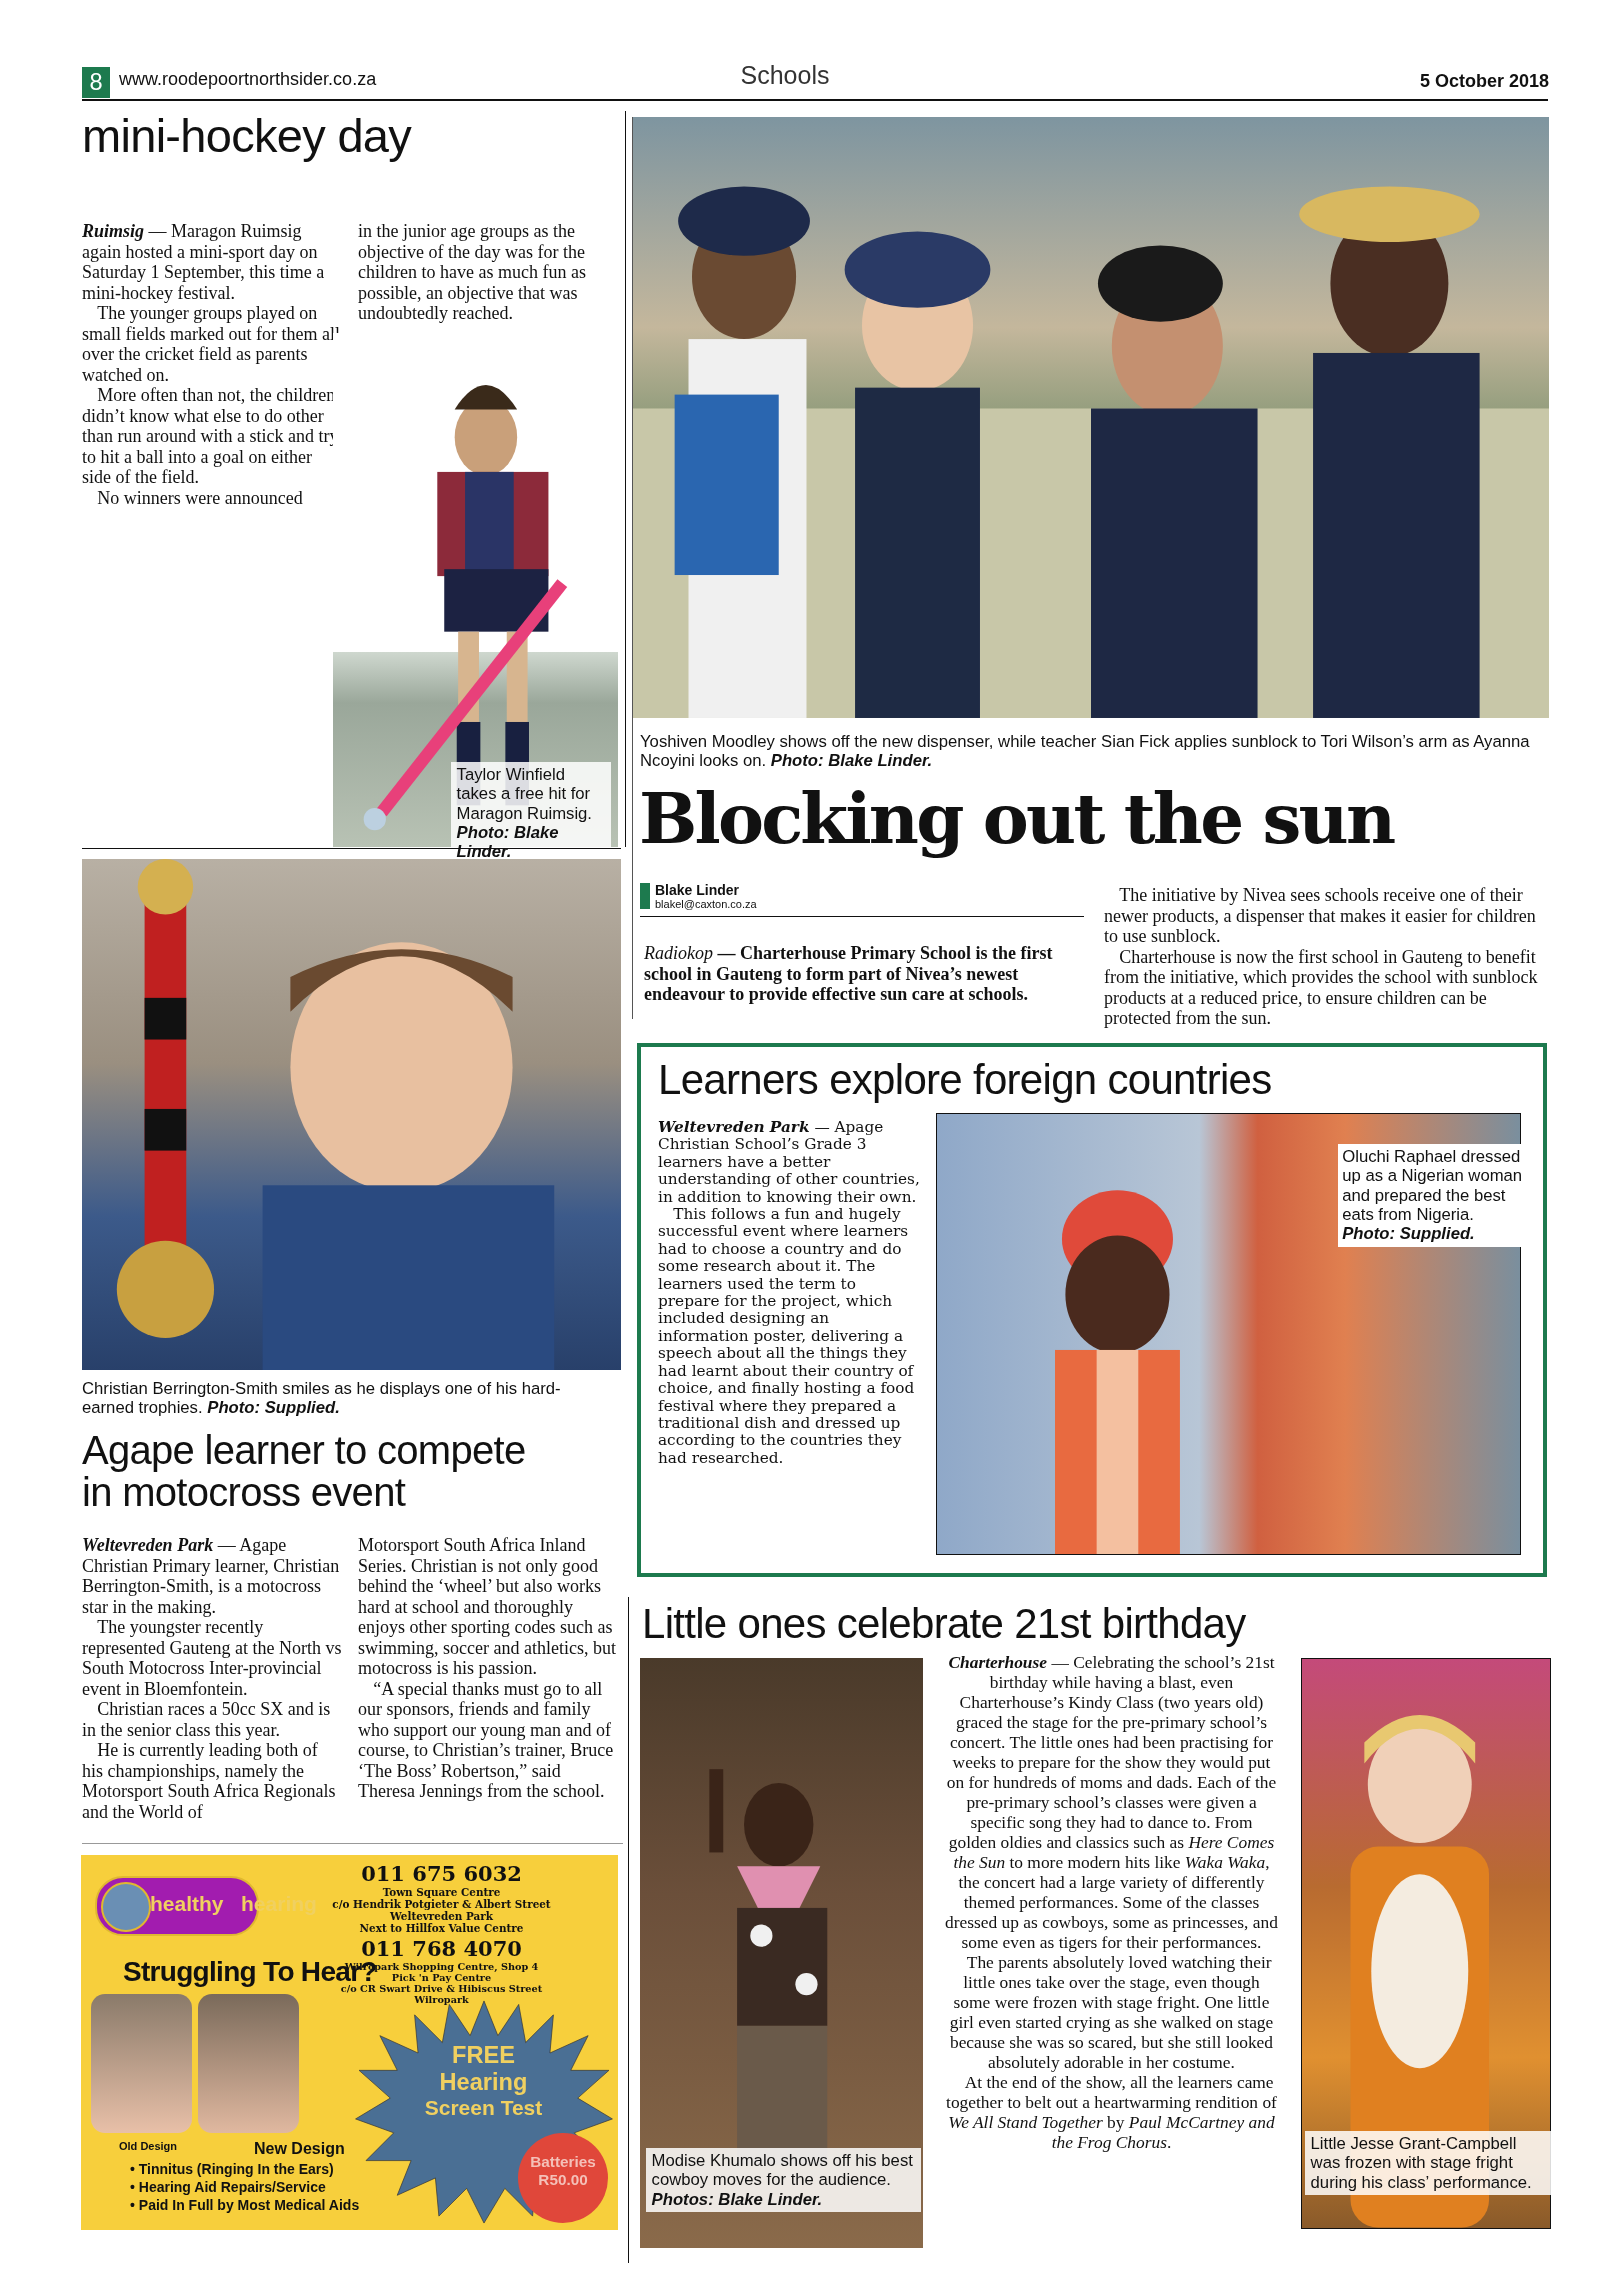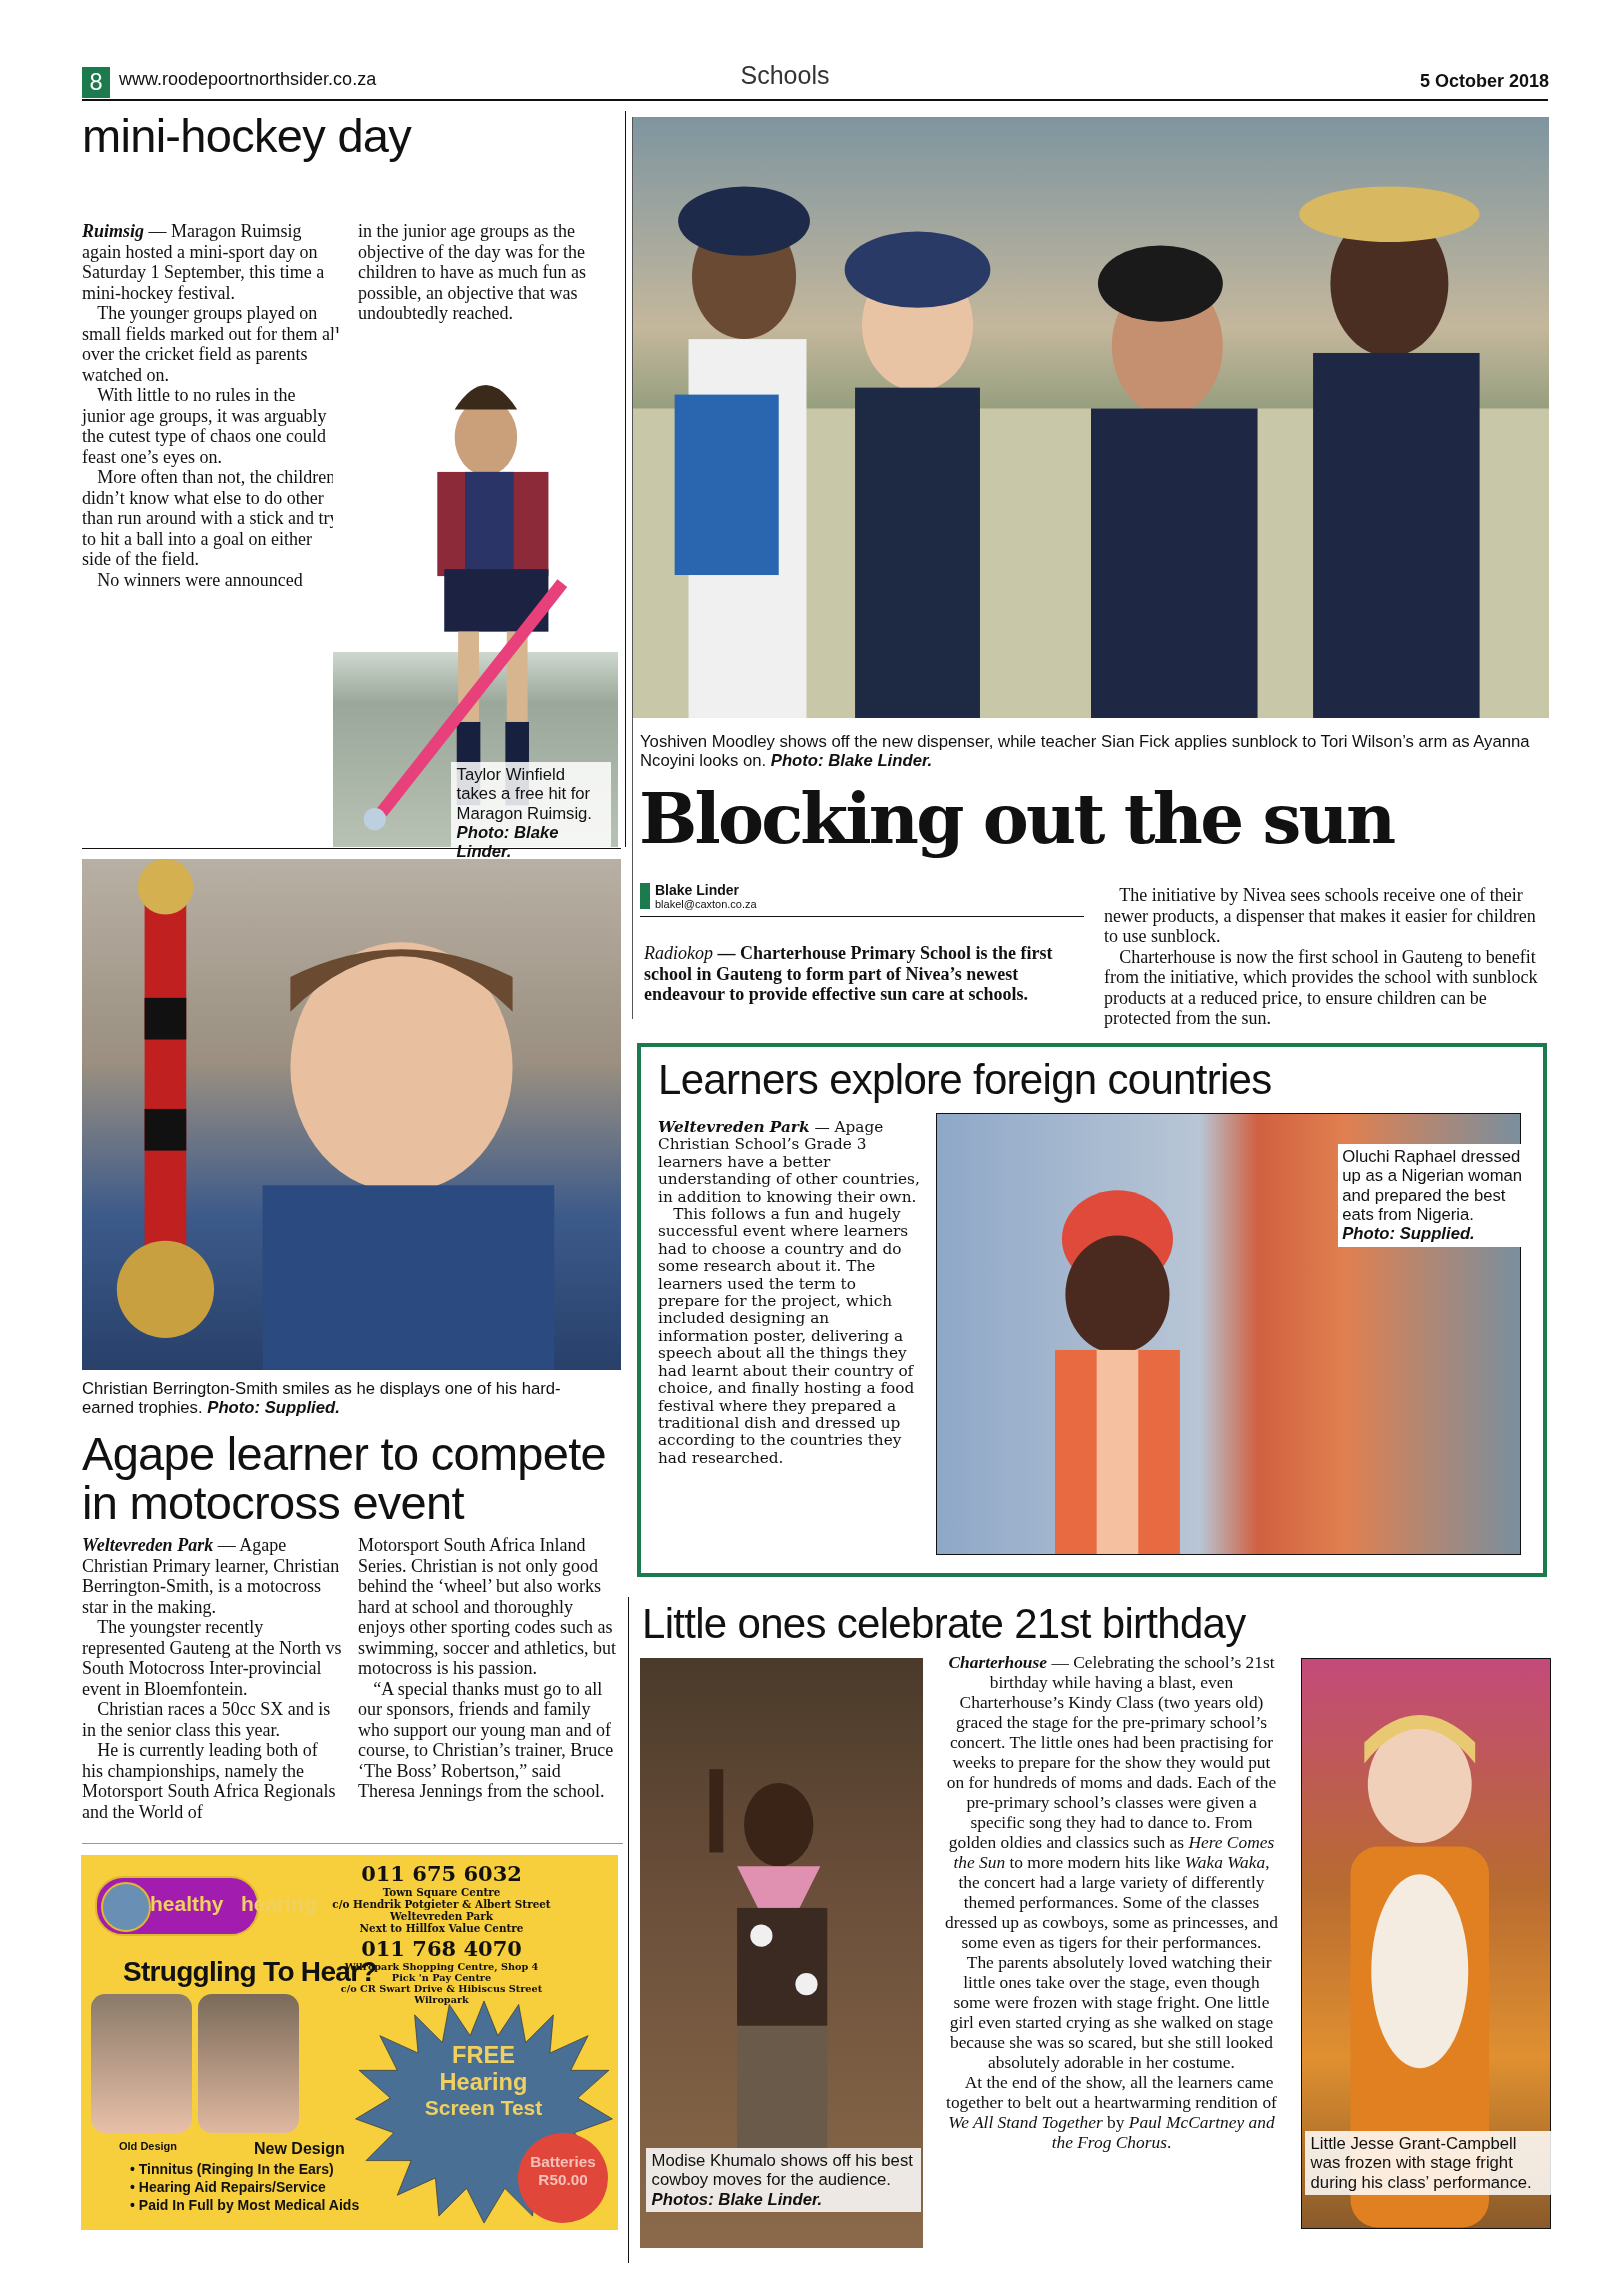--- a/index.html
+++ b/index.html
@@ -38,21 +38,20 @@
 <div class="abs section sans">Schools</div>
 <div class="abs date sans">5 October 2018</div>
 <div class="abs rule"></div>
 
 <div class="abs head" style="left:82px;top:111px;font-size:47px;">
   <div>mini-hockey day</div>
 </div>
 <div class="abs body" style="left:82px;top:221px;width:260px;">
   <p class="first"><b><i>Ruimsig</i></b> <span>— Maragon Ruimsig again hosted a mini-sport day on Saturday 1 September, this time a mini-hockey festival.</span></p>
   <p>The younger groups played on small fields marked out for them all over the cricket field as parents watched on.</p>
-  <p>With little to no rules in the junior age groups, it was arguably the cutest type of chaos one could feast one’s eyes on.</p>
   <p>More often than not, the children didn’t know what else to do other than run around with a stick and try to hit a ball into a goal on either side of the field.</p>
   <p>No winners were announced</p>
 </div>
 <div class="abs body" style="left:358px;top:221px;width:257px;">
   <p class="first">in the junior age groups as the objective of the day was for the children to have as much fun as possible, an objective that was undoubtedly reached.</p>
 </div>
 <div class="abs photo ph-hockey" style="left:333px;top:333px;width:285px;height:514px;">
   <svg width="285" height="514" viewBox="0 0 410 740">
     <ellipse cx="220" cy="150" rx="45" ry="55" fill="#c9a07a"></ellipse>
     <path d="M175 110 Q220 40 265 110 Z" fill="#3a2a1a"></path>
@@ -134,21 +133,21 @@
     <rect x="90" y="60" width="60" height="560" fill="#c02020"></rect>
     <rect x="90" y="200" width="60" height="60" fill="#111"></rect>
     <rect x="90" y="360" width="60" height="60" fill="#111"></rect>
     <circle cx="120" cy="620" r="70" fill="#c8a040"></circle>
     <circle cx="120" cy="40" r="40" fill="#d4b050"></circle>
   </svg>
 </div>
 <div class="abs cap" style="left:82px;top:1379px;width:528px;">
   <span>Christian Berrington-Smith smiles as he displays one of his hard-earned trophies.</span> <span class="credit">Photo: Supplied.</span>
 </div>
-<div class="abs head" style="left:82px;top:1429px;font-size:47px;">
+<div class="abs head" style="left:82px;top:1429px;font-size:40px;">
   <div>Agape learner to compete</div>
   <div>in motocross event</div>
 </div>
 <div class="abs body" style="left:82px;top:1535px;width:260px;">
   <p class="first"><b><i>Weltevreden Park</i></b> <span>— Agape Christian Primary learner, Christian Berrington-Smith, is a motocross star in the making.</span></p>
   <p>The youngster recently represented Gauteng at the North vs South Motocross Inter-provincial event in Bloemfontein.</p>
   <p>Christian races a 50cc SX and is in the senior class this year.</p>
   <p>He is currently leading both of his championships, namely the Motorsport South Africa Regionals and the World of</p>
 </div>
 <div class="abs body" style="left:358px;top:1535px;width:260px;">

